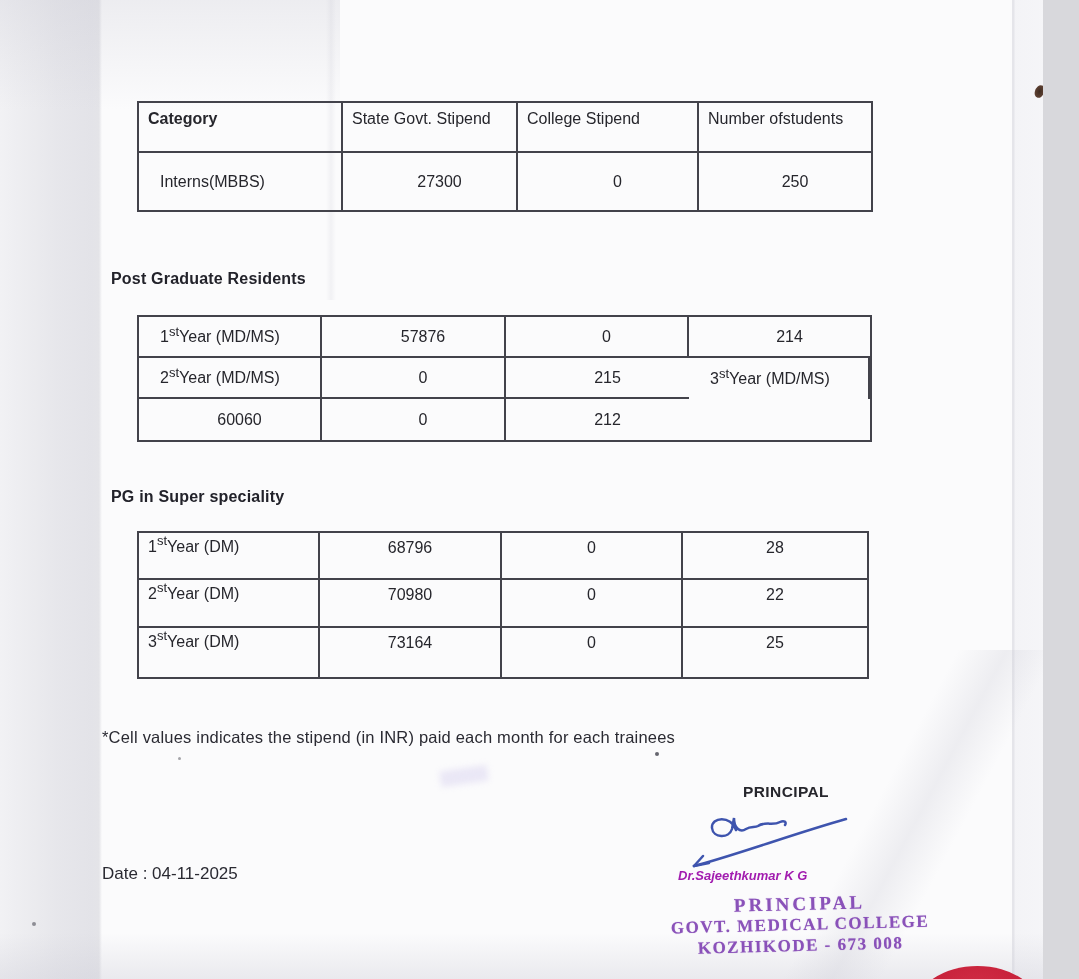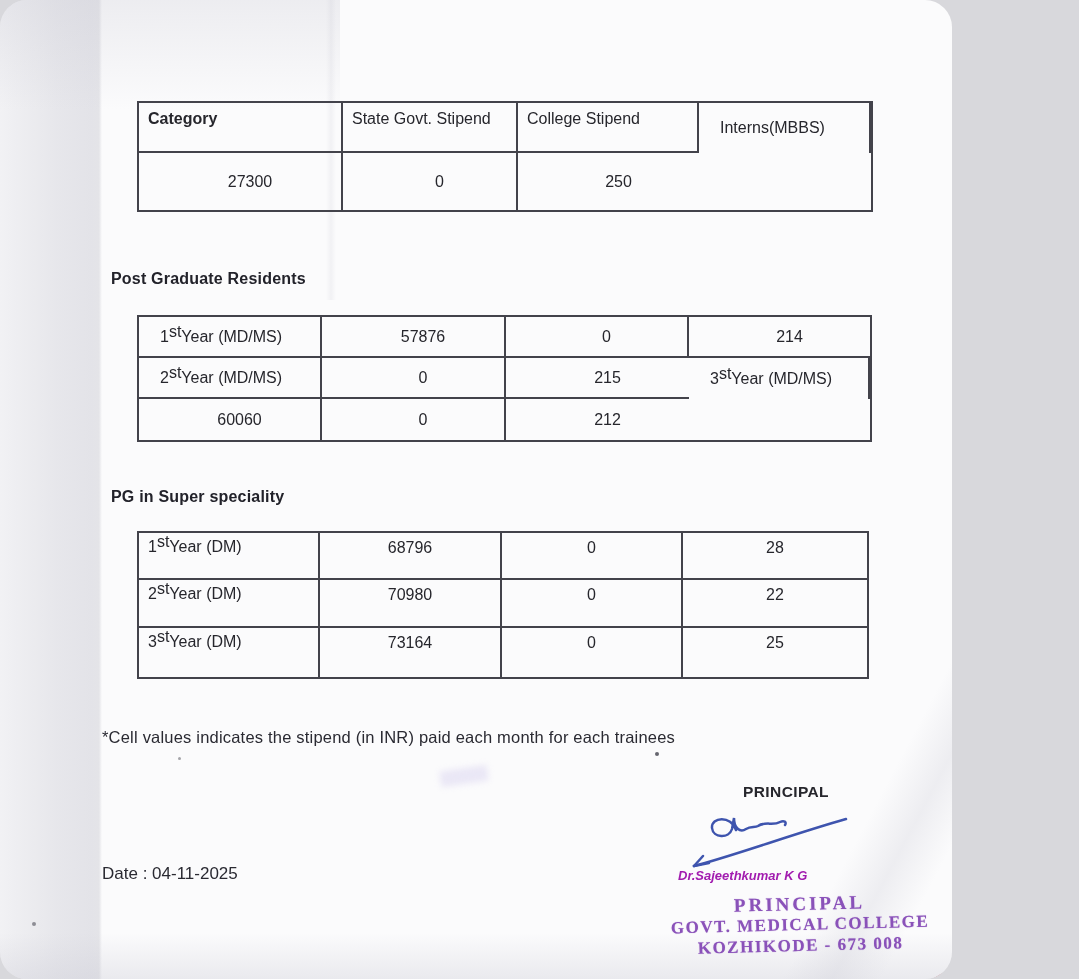--- a/index.html
+++ b/index.html
@@ -1,21 +1,20 @@
 <!DOCTYPE html>
 <html><head>
 <meta charset="utf-8">
 <style>
   html,body { margin:0; padding:0; background:#d8d8dc; }
   .page {
-    position:relative; width:952px; height:979px;
+    position:relative; width:1043px; height:979px;
     background:#fbfbfc; overflow:hidden;
     font-family:"Liberation Sans", sans-serif;
     color:#2b2b33;
-    border-radius:27px;
   }
   
   .sh { position:absolute; pointer-events:none; }
   .sh-left   { left:0; top:0; width:102px; height:100%;
     background:linear-gradient(to right, rgba(198,198,208,.18), rgba(198,198,208,.38) 55%, rgba(198,198,208,.45) 90%, rgba(168,168,180,.28) 97%, rgba(255,255,255,0)); }
   .sh-topleft{ left:0; top:0; width:340px; height:110px;
     background:linear-gradient(to bottom, rgba(200,200,210,.28), rgba(200,200,210,0)); }
   .sh-crease { left:326px; top:0; width:10px; height:300px;
     background:linear-gradient(to right, rgba(255,255,255,0), rgba(190,190,202,.16), rgba(255,255,255,0)); }
   .sh-right  { left:1012px; top:0; width:67px; height:100%;
@@ -38,21 +37,21 @@
   .tbl .c { border-right:2px solid #43434b; border-bottom:2px solid #43434b;
     display:flex; font-size:16px; color:#26262c; overflow:hidden; }
   .tbl .lc { border-right:none; }
   .tbl .lr { border-bottom:none; }
   .hd  { padding:7px 0 0 9px; align-items:flex-start; }
   .lab { padding-left:21px; align-items:center; }
   .num { justify-content:center; align-items:center;padding-left:20px; }
   .lab-t { padding:5px 0 0 9px; align-items:flex-start; }
   .num-t { justify-content:center; padding-top:6px; align-items:flex-start; }
   .bold { font-weight:bold; }
-  .sup { font-size:16px; position:relative; top:-5px; }
+  .sup { font-size:13px; position:relative; top:-5px; }
 
   .tbl1 { left:137px; top:101px; grid-template-columns:204px 175px 181px 172px; grid-template-rows:50px 57px; }
   .tbl2 { left:137px; top:315px; grid-template-columns:183px 184px 183px 181px; grid-template-rows:41px 41px 41px; }
   .tbl3 { left:137px; top:531px; grid-template-columns:181px 182px 181px 184px; grid-template-rows:47px 48px 49px; }
 
   .sec-title { position:absolute; left:111px; font-weight:bold; font-size:16px; color:#22222a; letter-spacing:.2px; }
   .t-pg { top:270px; }
   .t-ss { top:488px; }
 
   .footnote { position:absolute; left:102px; top:728px; font-size:16.5px; letter-spacing:.2px; color:#2a2a32;text-align:center; }
@@ -86,20 +85,21 @@
   <div class="smudge"></div>
   <div class="speck-tr"></div>
   <div class="dot dot-bl"></div>
   <div class="dot dot-fn"></div>
   <div class="dot dot-fn2"></div>
 
   <div class="tbl tbl1">
     <div class="c hd bold">Category</div>
     <div class="c hd">State Govt. Stipend</div>
     <div class="c hd">College Stipend</div>
+    <div class="c hd lc">Number ofstudents</div>
     <div class="c lab lr">Interns(MBBS)</div>
     <div class="c num lr">27300</div>
     <div class="c num lr">0</div>
     <div class="c num lr lc">250</div>
   </div>
 
   <div class="sec-title t-pg">Post Graduate Residents</div>
 
   <div class="tbl tbl2">
     <div class="c lab">

